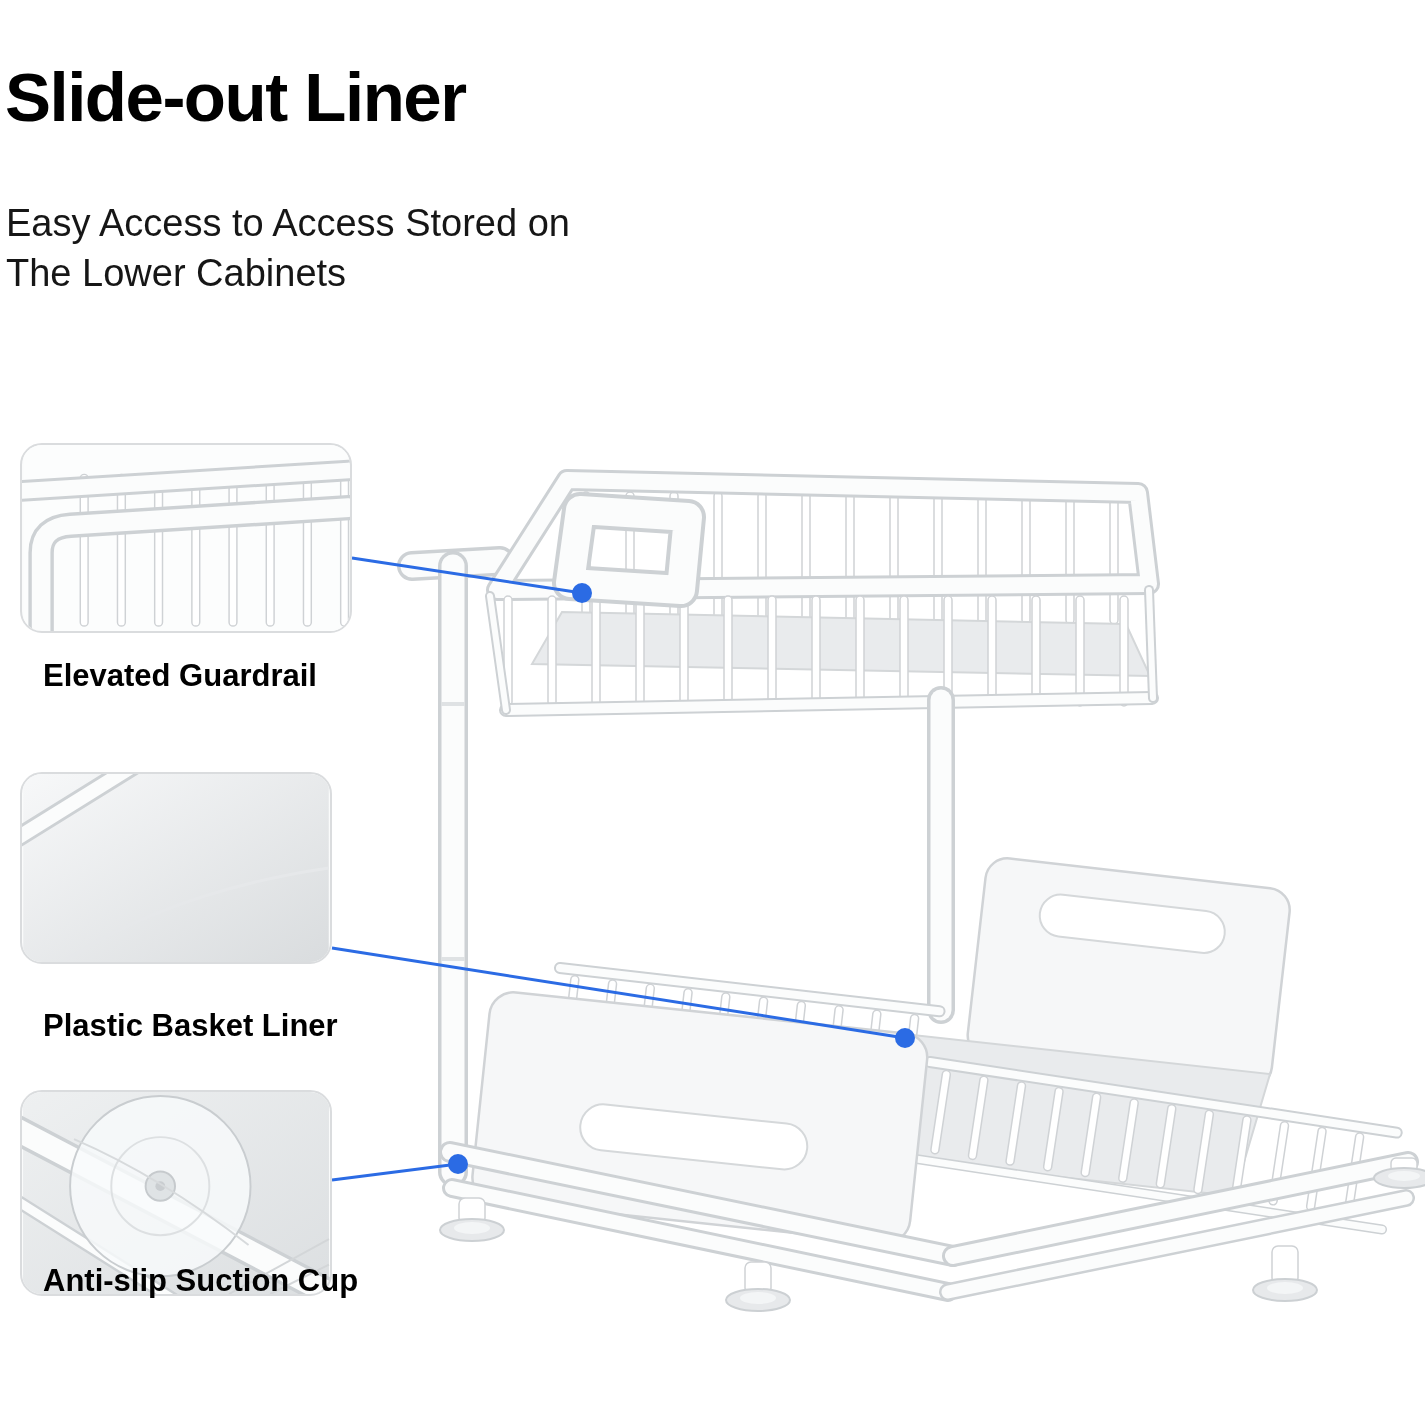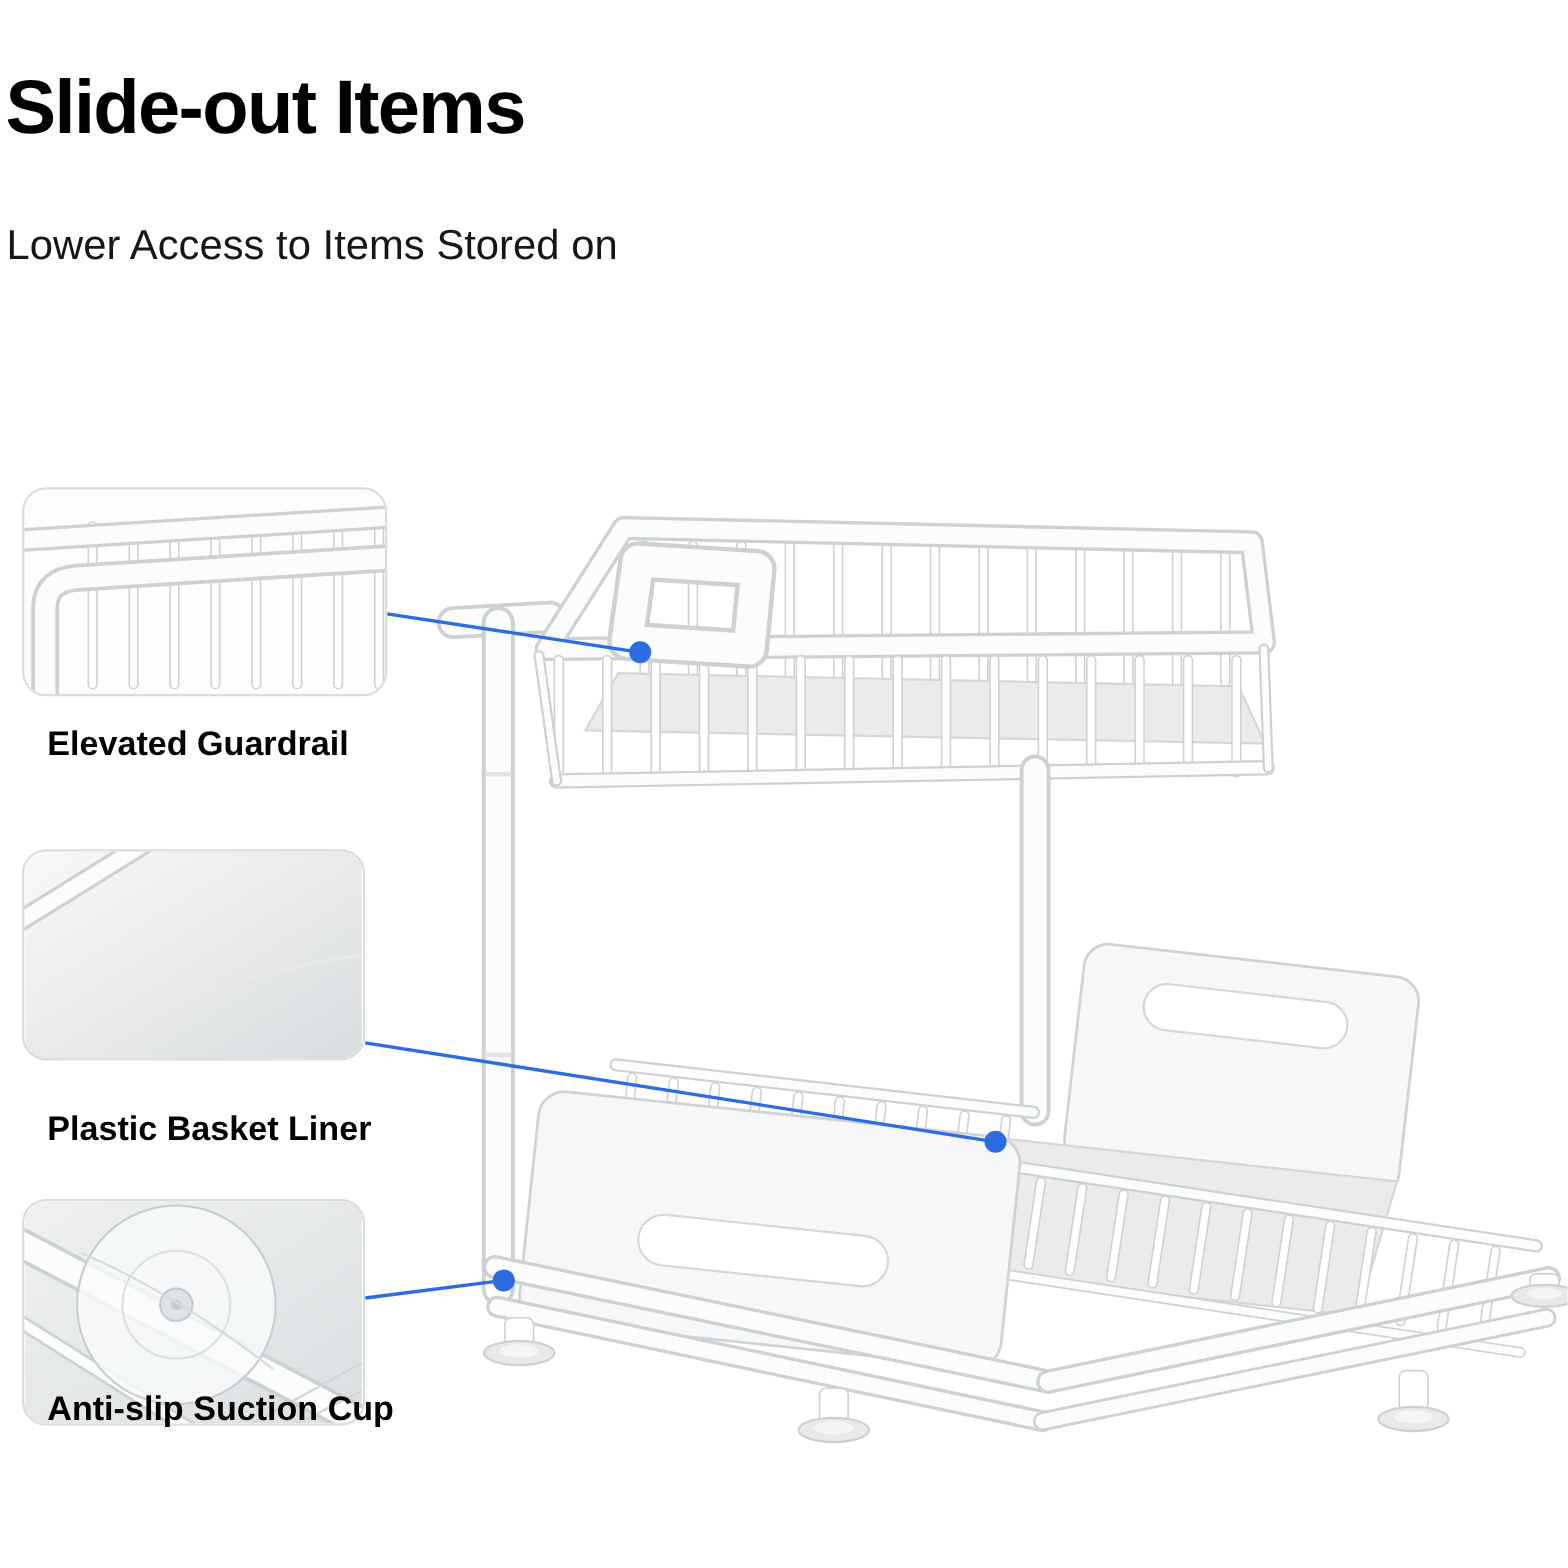--- a/index.html
+++ b/index.html
@@ -192,22 +192,22 @@
   <g>
     <path class="callout-line" d="M 352 558 L 582 593"></path>
     <circle class="callout-dot" cx="582" cy="593" r="10"></circle>
     <path class="callout-line" d="M 332 948 L 905 1038"></path>
     <circle class="callout-dot" cx="905" cy="1038" r="10"></circle>
     <path class="callout-line" d="M 332 1180 L 458 1164"></path>
     <circle class="callout-dot" cx="458" cy="1164" r="10"></circle>
   </g>
 </svg>
 
-<h1 class="page-title">Slide-out Items</h1>
-<p class="page-subtitle"><span>Lower Access to Items Stored on</span><br></p>
+<h1 class="page-title">Slide-out Liner</h1>
+<p class="page-subtitle"><span>Easy Access to Access Stored on</span><br><span>The Lower Cabinets</span></p>
 
 <div class="thumb" id="thumb-guardrail">
   <svg viewBox="0 0 332 190">
     <rect width="332" height="190" fill="#fcfdfd"></rect>
     <g>
         <rect x="58" y="30" width="8" height="155" rx="4" class="wire"></rect>
         <rect x="96" y="30" width="8" height="155" rx="4" class="wire"></rect>
         <rect x="134" y="30" width="8" height="155" rx="4" class="wire"></rect>
         <rect x="172" y="30" width="8" height="155" rx="4" class="wire"></rect>
         <rect x="210" y="30" width="8" height="155" rx="4" class="wire"></rect>

